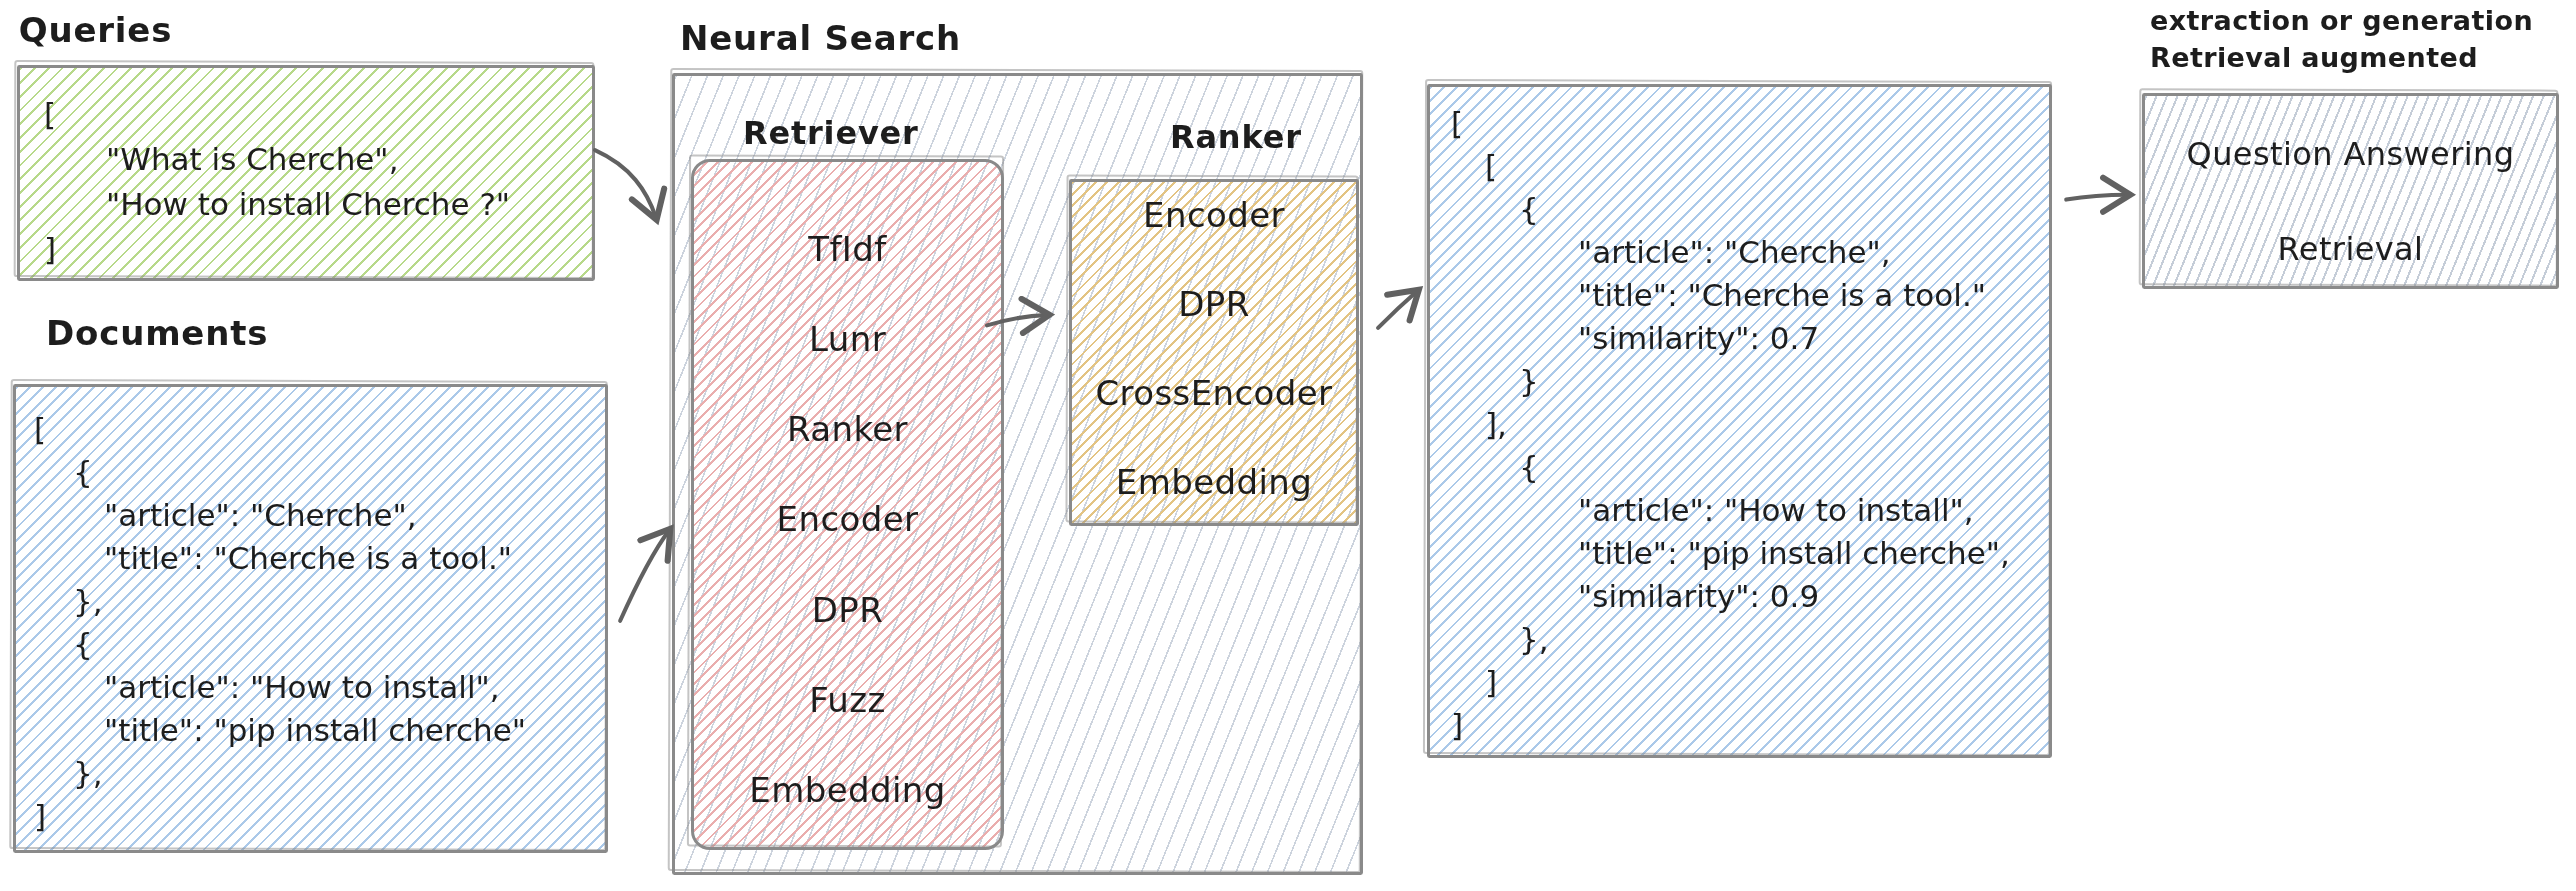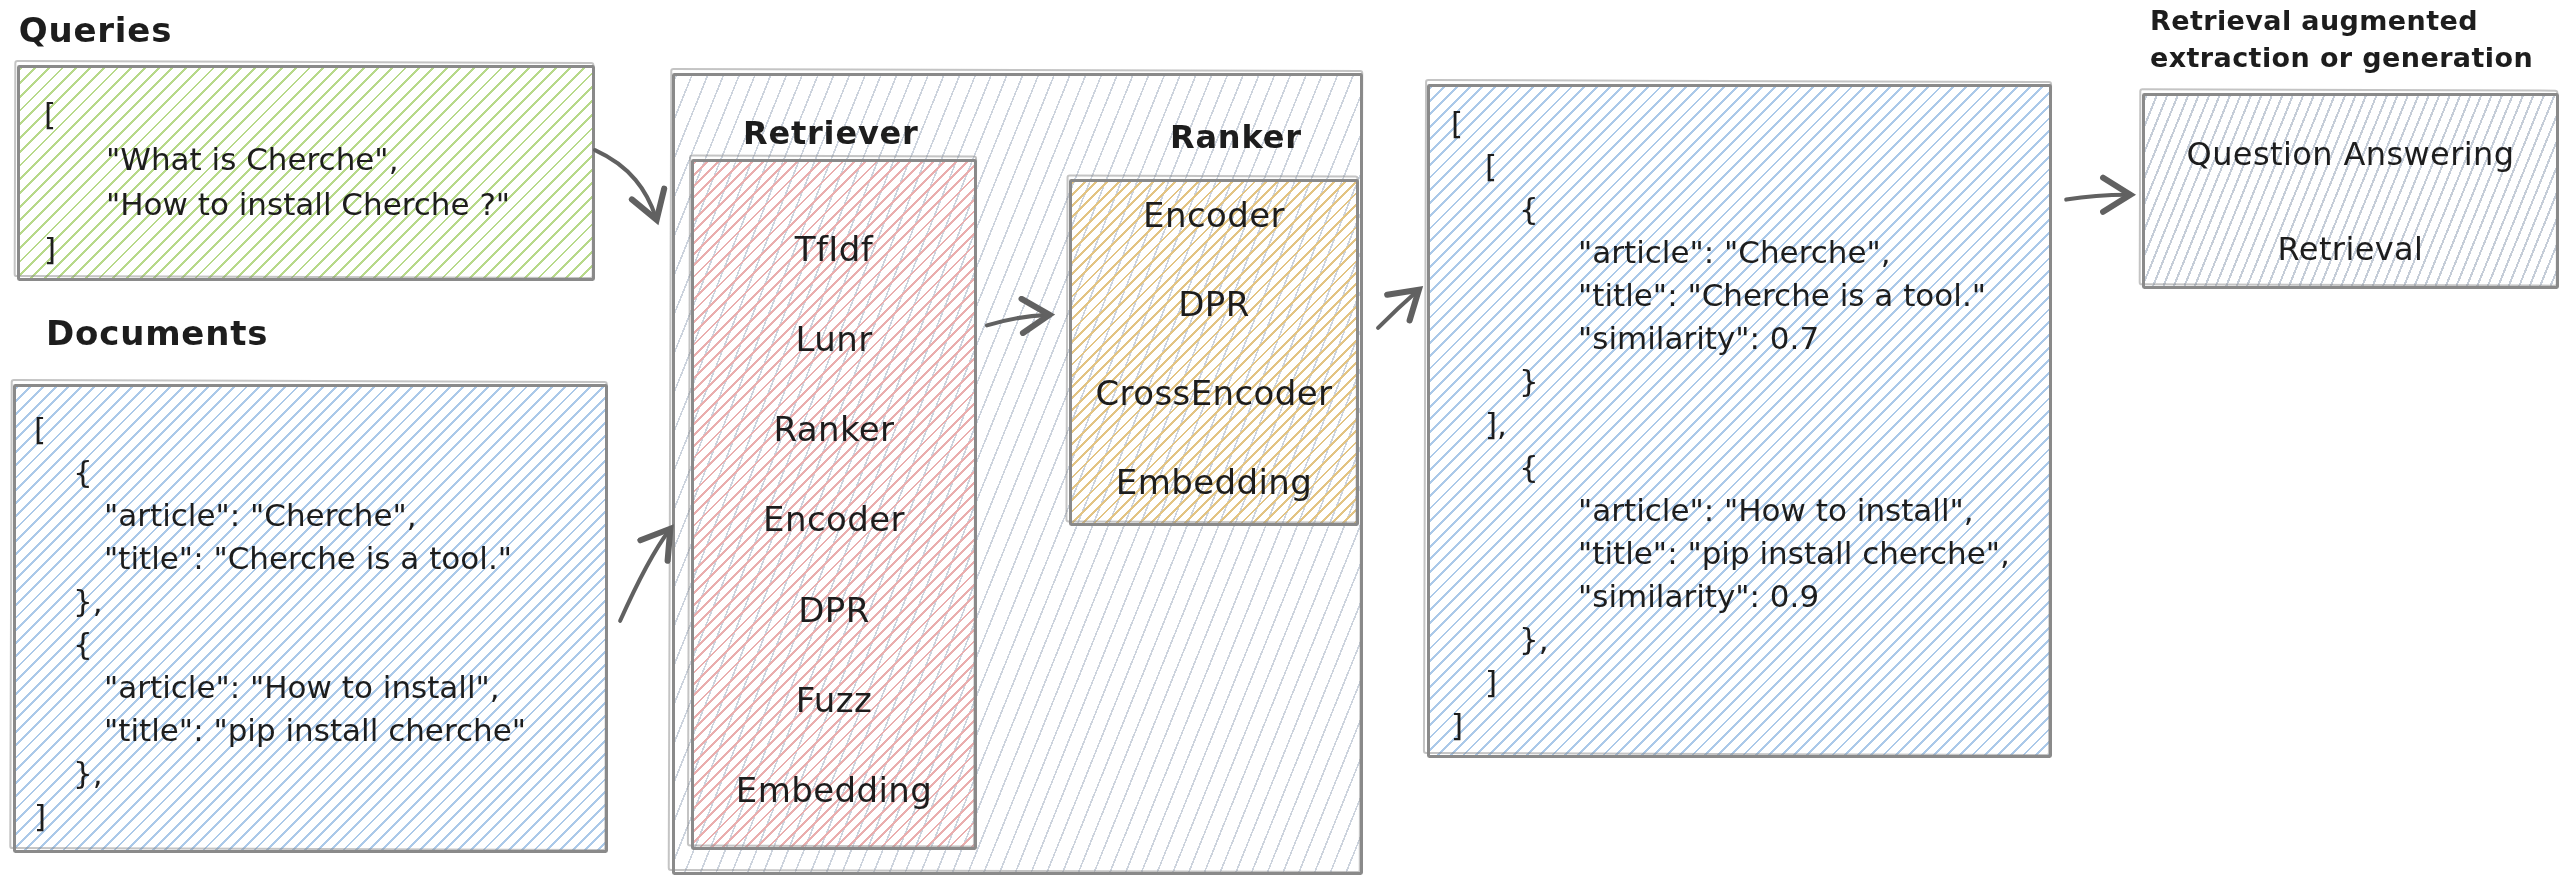--- a/index.html
+++ b/index.html
@@ -140,24 +140,25 @@
         <div class="code-line ind-2">"title": "Cherche is a tool."</div>
         <div class="code-line ind-1">},</div>
         <div class="code-line ind-1">{</div>
         <div class="code-line ind-2">"article": "How to install",</div>
         <div class="code-line ind-2">"title": "pip install cherche"</div>
         <div class="code-line ind-1">},</div>
         <div class="code-line ind-0">]</div>
       </div>
   </div>
 
+  <div class="diagram-label" style="left:680px; top:18px;">Neural Search</div>
   <div class="box hatch-gray-soft ns-box" style="left:672px; top:73px; width:691px; height:802px;"></div>
 
   <div class="diagram-label sub-label" style="left:695px; top:114px;">Retriever</div>
-  <div class="box hatch-pink retriever-box" style="left:691px; top:159px; width:286px; height:691px;">
+  <div class="box hatch-pink retriever-box" style="left:691px; top:159px; width:313px; height:691px;border-radius:19px;">
     <div class="module-list">
         <div class="module-item">TfIdf</div>
         <div class="module-item">Lunr</div>
         <div class="module-item">Ranker</div>
         <div class="module-item">Encoder</div>
         <div class="module-item">DPR</div>
         <div class="module-item">Fuzz</div>
         <div class="module-item">Embedding</div>
       </div>
   </div>
@@ -186,22 +187,22 @@
         <div class="code-line ind-3">"article": "How to install",</div>
         <div class="code-line ind-3">"title": "pip install cherche",</div>
         <div class="code-line ind-3">"similarity": 0.9</div>
         <div class="code-line ind-2">},</div>
         <div class="code-line ind-1">]</div>
         <div class="code-line ind-0">]</div>
       </div>
   </div>
 
   <div class="rag-title" style="left:2150px; top:1.6px;">
+    <div>extraction or generation</div>
     <div>Retrieval augmented</div>
-    <div>extraction or generation</div>
   </div>
   <div class="box hatch-gray rag-box" style="left:2142px; top:93px; width:417px; height:196px;">
     <div class="module-list">
         <div class="module-item">Question Answering</div>
         <div class="module-item">Retrieval</div>
       </div>
   </div>
 
   <svg class="arrow-layer" viewBox="0 0 3174 1098">
     <defs>

